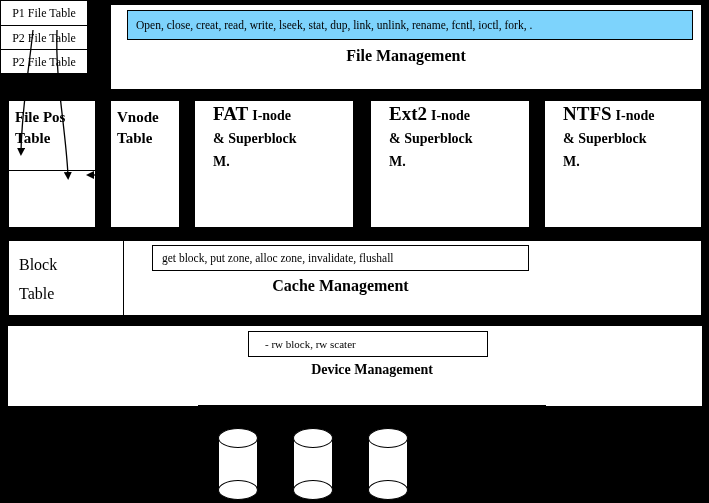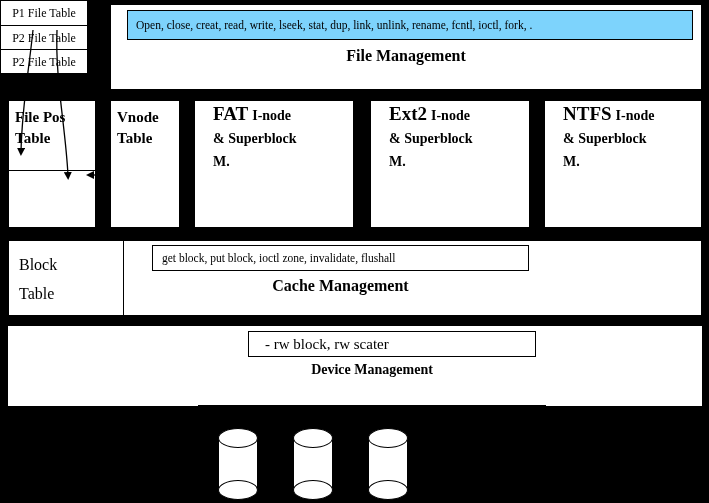--- a/index.html
+++ b/index.html
@@ -137,25 +137,25 @@
     position: absolute;
     left: 143px; top: 36px; width: 377px;
     text-align: center;
     font-size: 16px; font-weight: bold; color: #000000;
   }
 
   
   #device-strip { left: 8px; top: 326px; width: 694px; height: 80px; }
   #device-api {
     position: absolute;
-    left: 240px; top: 5px; width: 288px; height: 26px;
-    border: 1px solid #000000;
-    background: #ffffff;
-    box-sizing: border-box;
-    font-size: 15px;
+    left: 240px; top: 5px; width: 240px; height: 26px;
+    border: 1px solid #000000;
+    background: #ffffff;
+    box-sizing: border-box;
+    font-size: 11px;
     line-height: 24px;
     padding-left: 16px;
     white-space: nowrap;
     color: #000000;
   }
   #device-title {
     position: absolute;
     left: 190px; top: 36px; width: 348px;
     text-align: center;
     font-size: 14px; font-weight: bold; color: #000000;
@@ -247,21 +247,21 @@
       <span class="fs-name">NTFS</span>
       <span class="fs-rest">I-node</span><br>
       <span class="fs-rest">&amp; Superblock</span><br>
       <span class="fs-rest">M.</span>
     </div>
   </div>
 
   <div class="box" id="cache-strip">
     <div id="block-table-divider"></div>
     <div id="block-table-label">Block<br>Table</div>
-    <div id="cache-api">get  block, put  block, ioctl   zone, invalidate, flushall</div>
+    <div id="cache-api">get  block, put  zone, alloc   zone, invalidate, flushall</div>
     <div id="cache-title">Cache Management</div>
   </div>
 
   <div class="plain" id="device-strip">
     <div id="device-api">- rw  block, rw  scater</div>
     <div id="device-title">Device Management</div>
     <div id="device-bottom-line"></div>
   </div>
 
   <div class="disk" style="left:218px; top:428px; width:40px; height:72px;">

